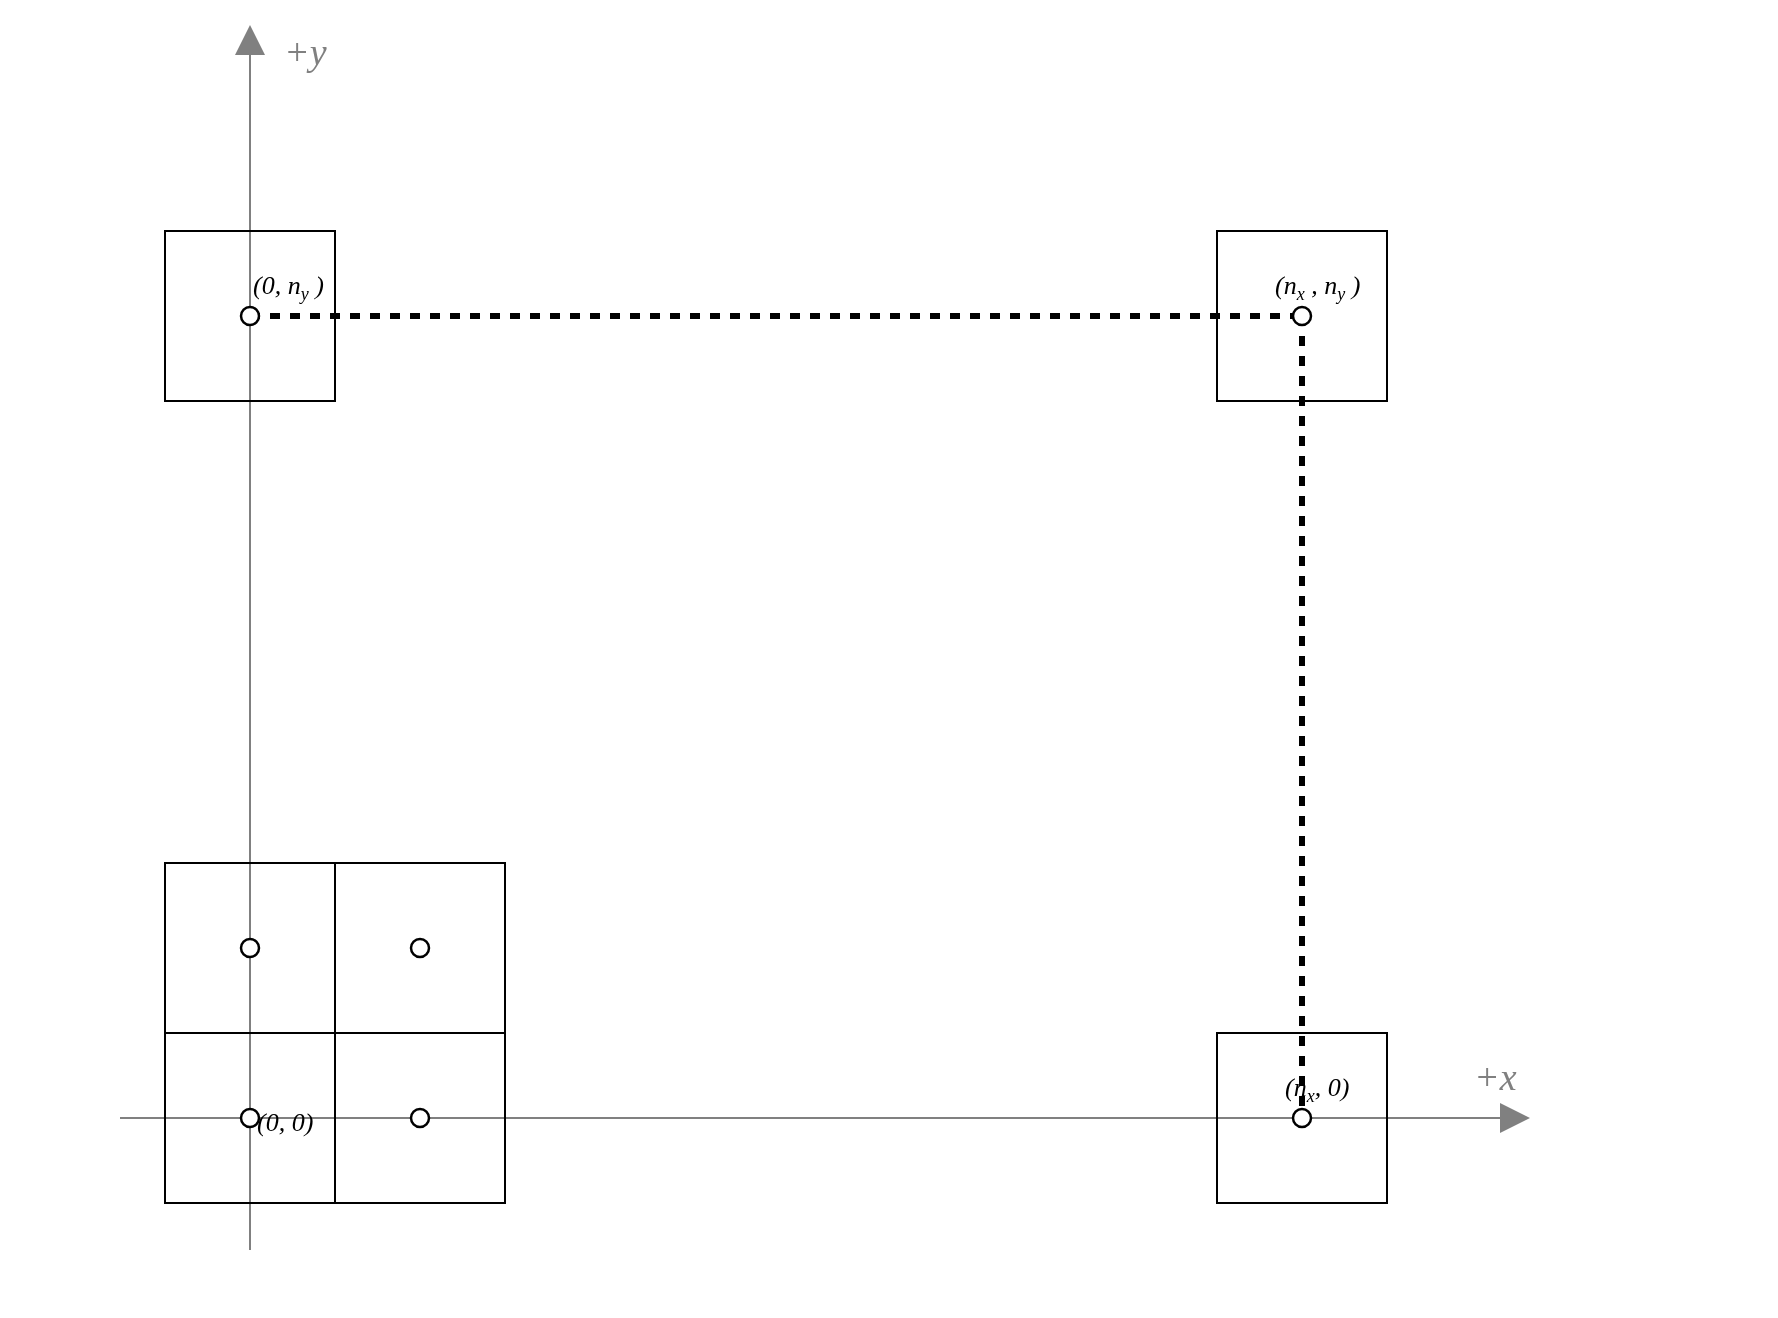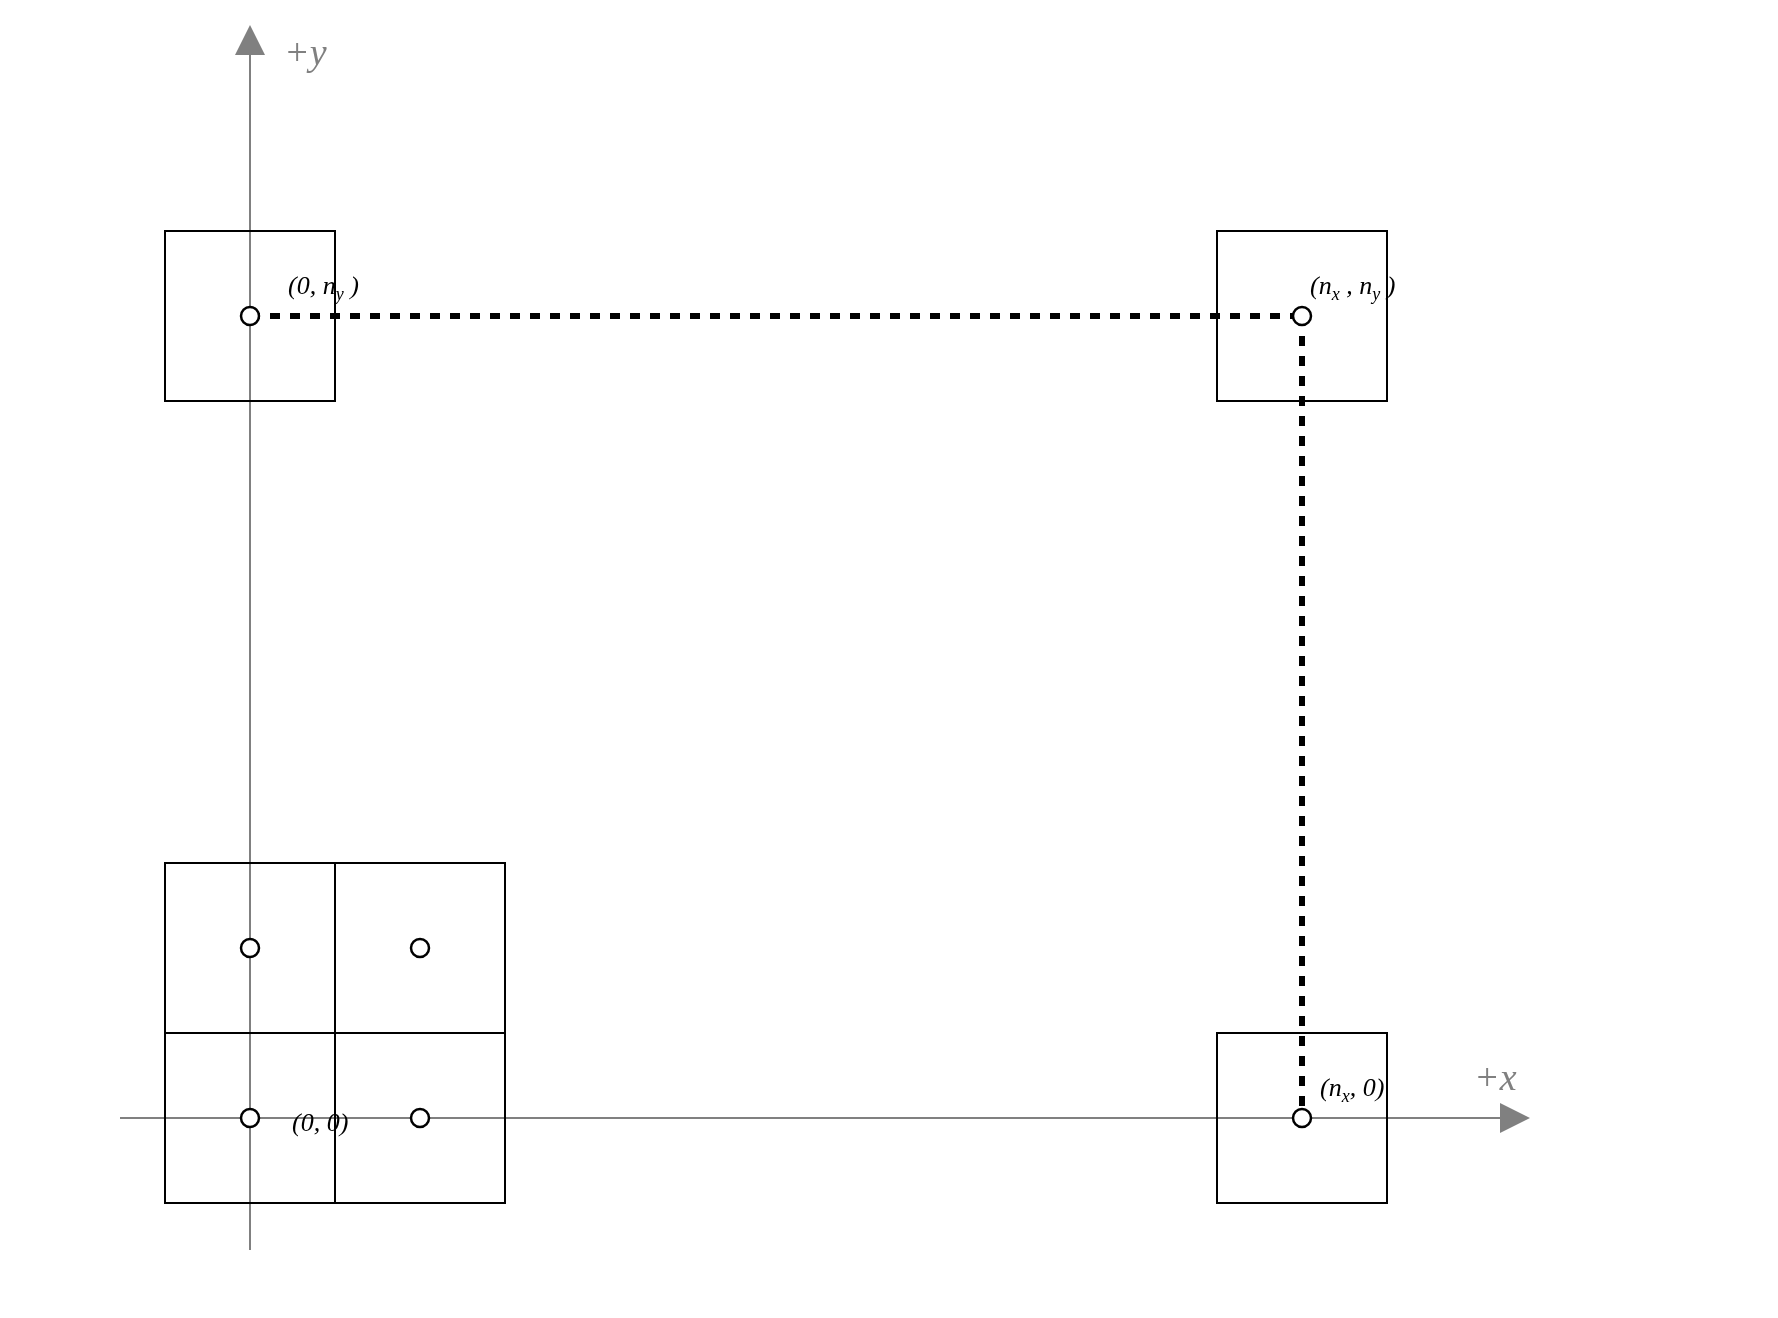--- a/index.html
+++ b/index.html
@@ -27,21 +27,20 @@
       color: #808080;
       font-family: Georgia, 'Times New Roman', serif;
     }
     .coord-label {
       position: absolute;
       font-style: italic;
       font-size: 26px;
       color: #000000;
       font-family: Georgia, 'Times New Roman', serif;
       white-space: nowrap;
-      margin-left: 35px;
     }
     .coord-label sub {
       font-size: 18px;
       vertical-align: sub;
       line-height: 0;
     }
   </style>
 </head>
 <body>
 

